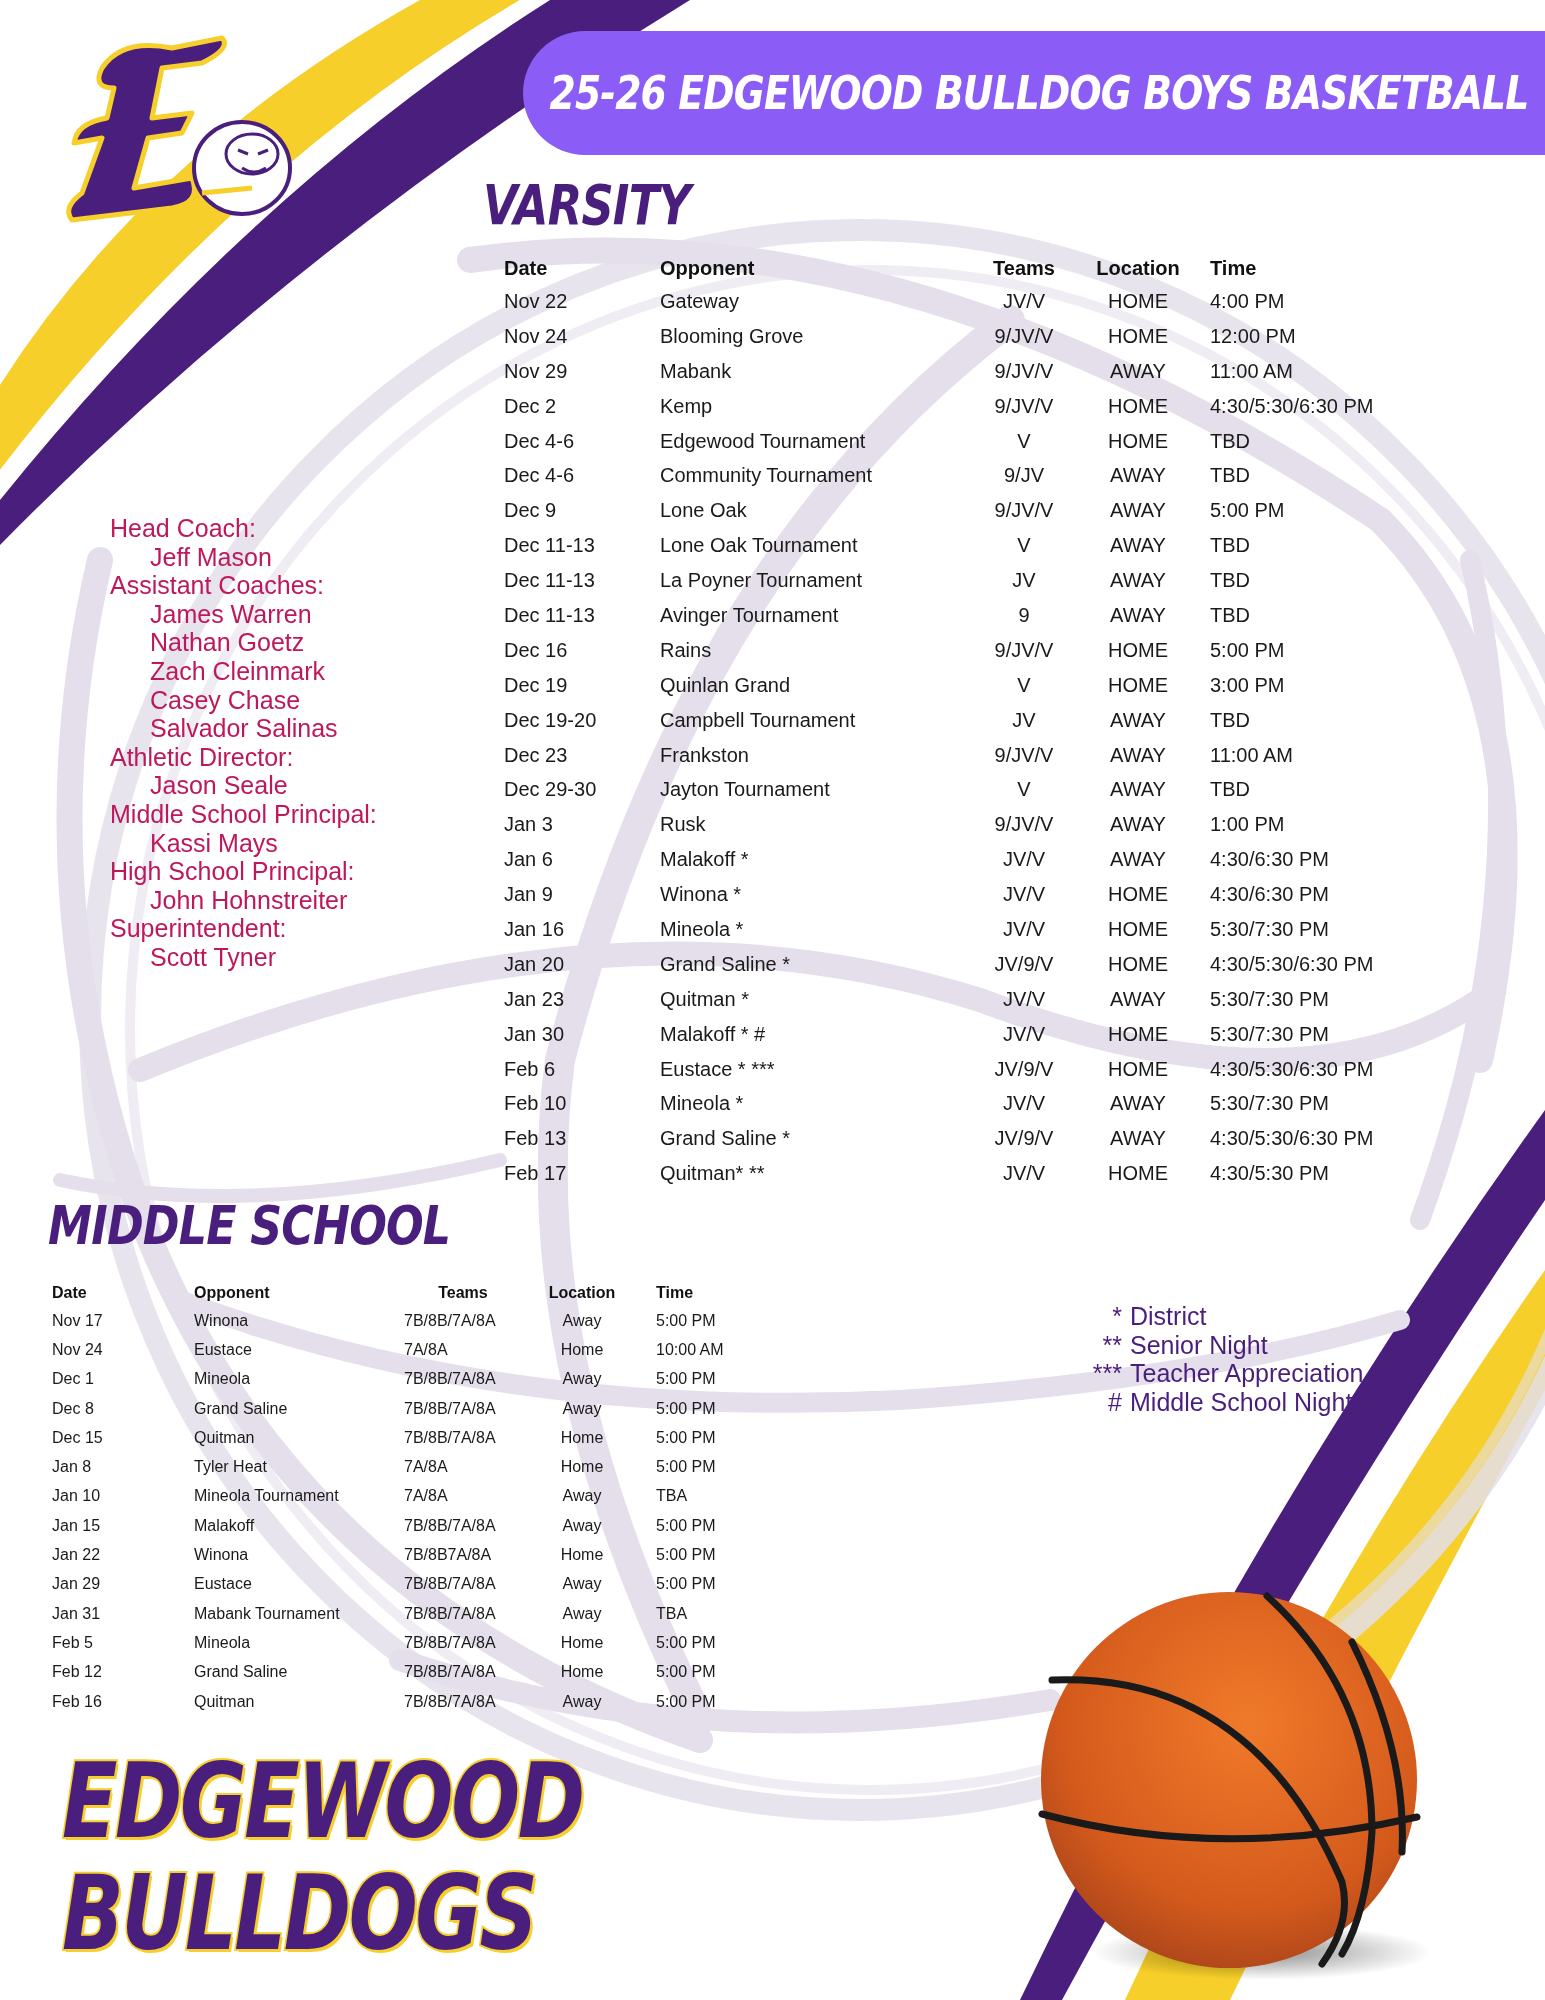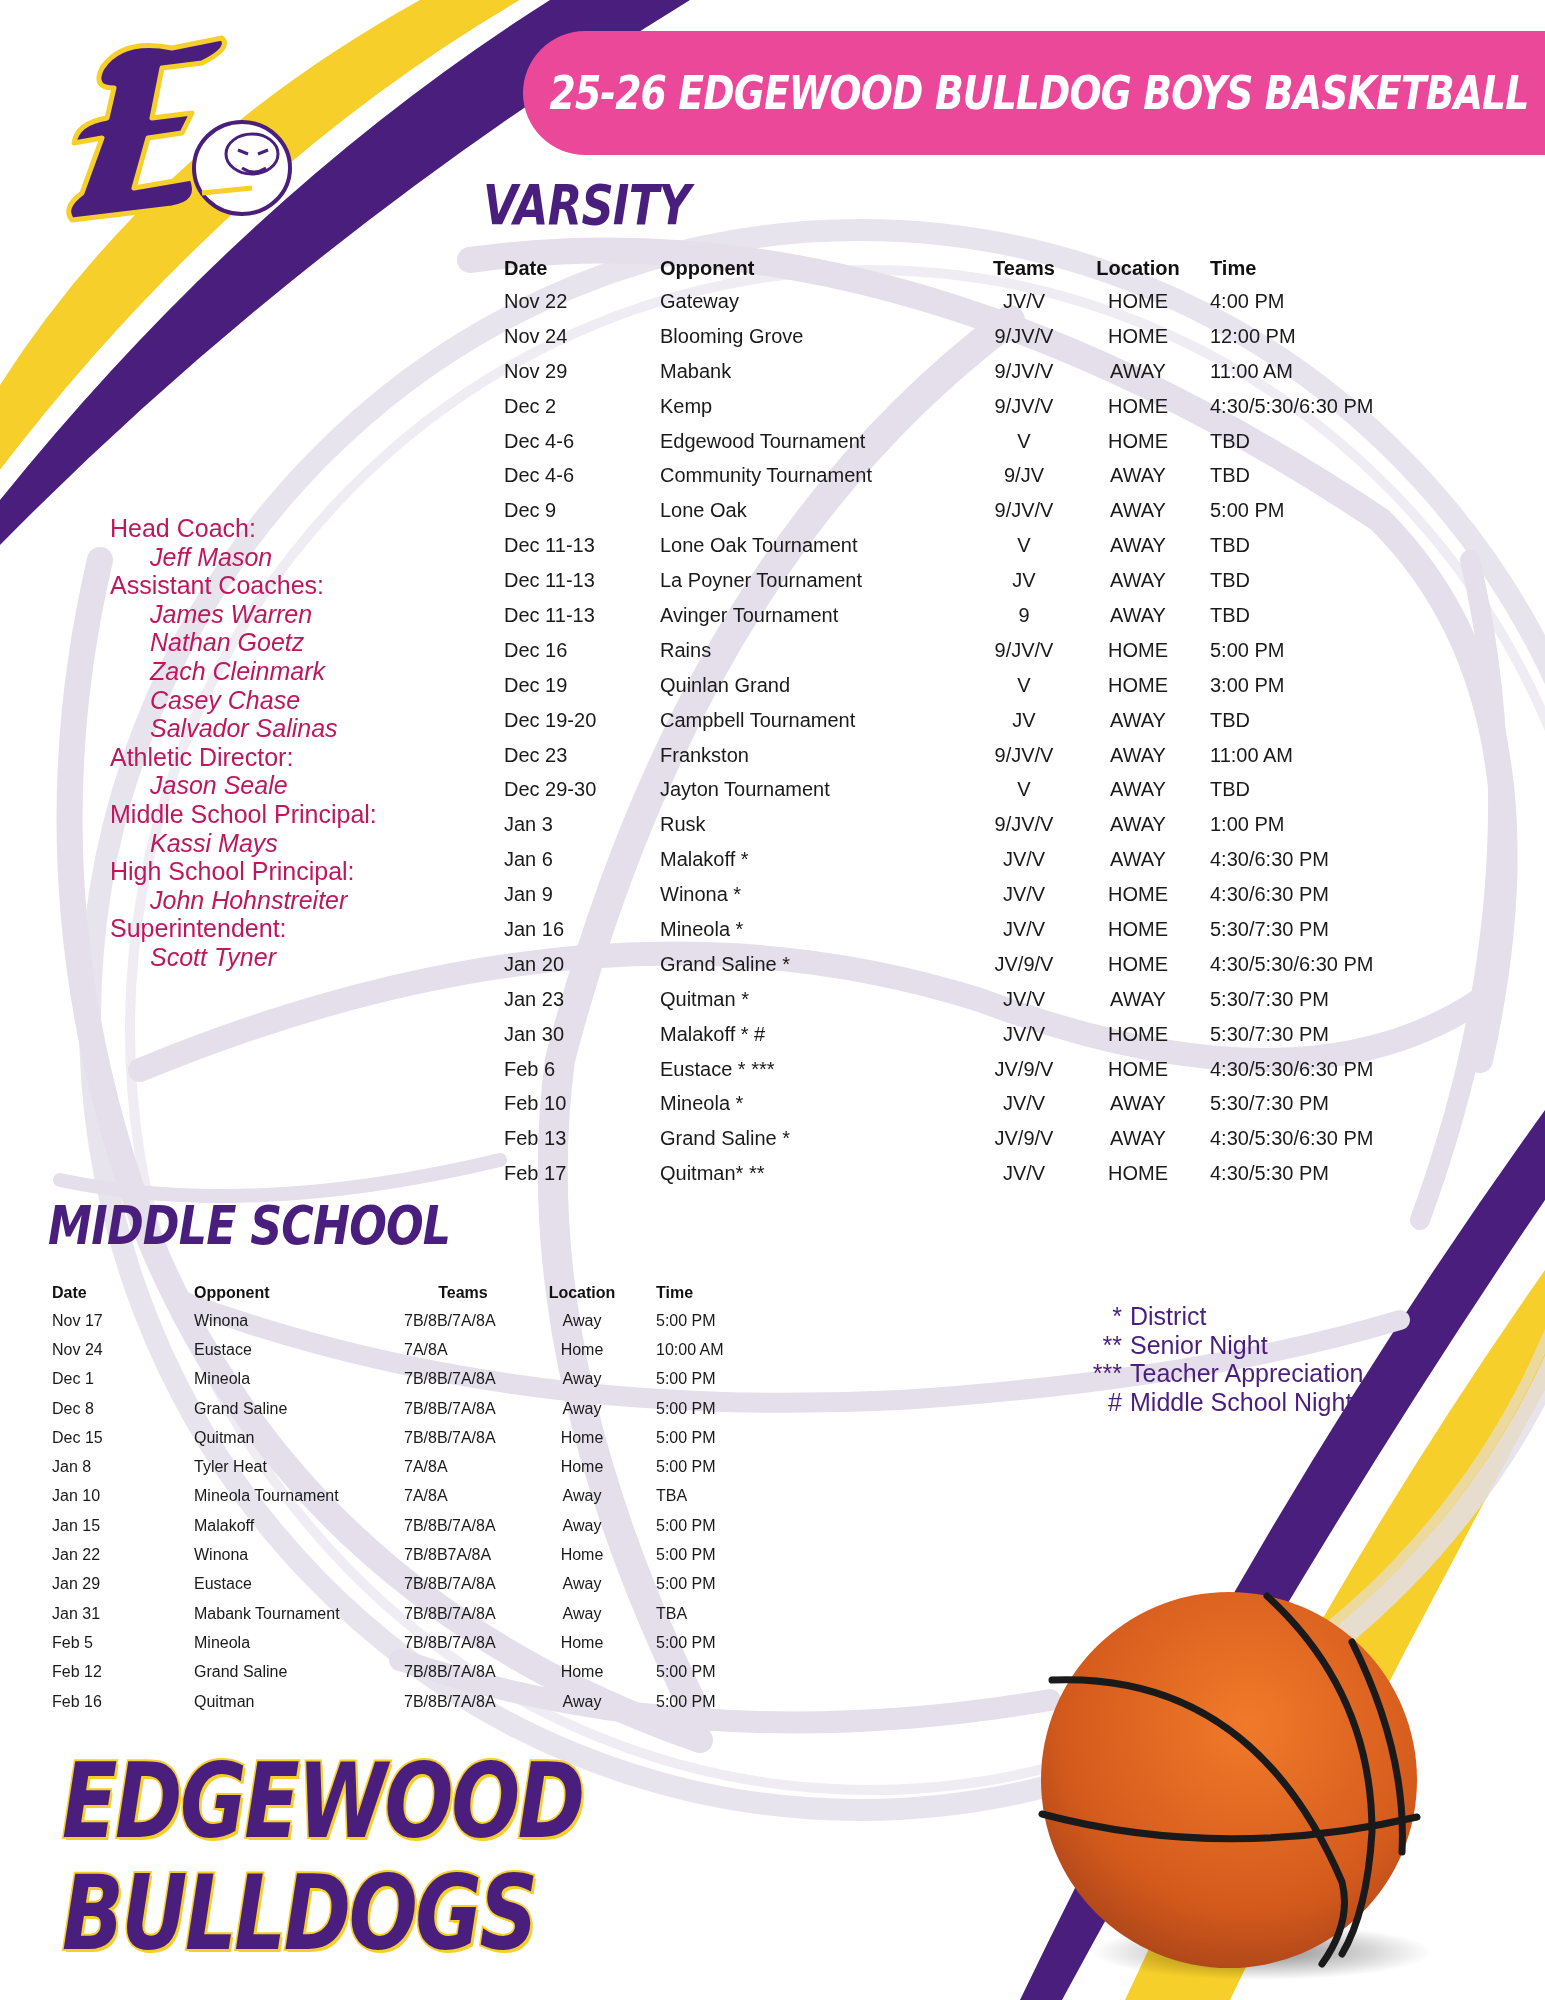--- a/index.html
+++ b/index.html
@@ -1,20 +1,20 @@
 <!DOCTYPE html>
 <html><head>
 <meta charset="utf-8">
 <style>
   html, body { margin: 0; padding: 0; }
   body { width: 1545px; height: 2000px; position: relative; overflow: hidden; background: #ffffff; font-family: "Liberation Sans", sans-serif; }
   .bg-svg { position: absolute; left: 0; top: 0; width: 1545px; height: 2000px; z-index: 0; }
   .layer { position: absolute; z-index: 2; }
 
-  .banner { left: 523px; top: 31px; width: 1022px; height: 124px; background: #ec4899; border-radius: 70px 0 0 70px; display: flex; align-items: center; justify-content: center; }
+  .banner { left: 523px; top: 31px; width: 1022px; height: 124px; background: #8b5cf6; border-radius: 70px 0 0 70px; display: flex; align-items: center; justify-content: center; }
   .banner-title { color: #ffffff; font-family: "DejaVu Sans", sans-serif; font-weight: bold; font-style: italic; font-size: 46px; letter-spacing: -1px; transform: scaleX(0.82); white-space: nowrap; margin-left: 10px; }
 
   .section-title { color: #4a1e7c; font-family: "DejaVu Sans", sans-serif; font-weight: bold; font-style: italic; letter-spacing: -1px; white-space: nowrap; transform-origin: left center; }
   .varsity-title { left: 483px; top: 172px; font-size: 56px; transform: scaleX(0.8); }
   .ms-title { left: 48px; top: 1194px; font-size: 54px; transform: scaleX(0.82); }
 
   table { border-collapse: collapse; }
   .v-table { left: 504px; top: 252px; }
   .v-table th { font-size: 20px; font-weight: bold; color: #111; text-align: left; height: 32px; padding: 0; }
   .v-table td { font-size: 20px; color: #1a1a1a; height: 34.9px; padding: 0; white-space: nowrap; }
@@ -28,21 +28,21 @@
   .m-table th { font-size: 16px; font-weight: bold; color: #111; text-align: left; height: 26px; padding: 0; }
   .m-table td { font-size: 16px; color: #1a1a1a; height: 29.3px; padding: 0; white-space: nowrap; }
   .m-table .c-date { width: 142px; }
   .m-table .c-opp { width: 210px; }
   .m-table .c-teams { width: 118px; text-align: left; }
   .m-table .c-loc { width: 120px; text-align: center; }
   .m-table .c-time { width: 140px; padding-left: 14px; }
 
   .staff { left: 110px; top: 514px; color: #be185d; font-size: 25px; line-height: 28.6px; }
   .staff .role { }
-  .staff .name { padding-left: 40px; font-style: italic; }
+  .staff .name { padding-left: 40px; }
 
   .legend { left: 1080px; top: 1302px; color: #4a1e7c; font-size: 25px; line-height: 28.6px; }
   .legend .row { display: flex; }
   .legend .sym { width: 42px; text-align: right; padding-right: 8px; white-space: pre; }
 
   .footer-title { left: 62px; top: 1745px; font-family: "DejaVu Sans", sans-serif; font-weight: bold; font-style: italic; color: #4a1e7c; font-size: 104px; line-height: 112px; letter-spacing: -3px; transform: scaleX(0.78); transform-origin: left top; -webkit-text-stroke: 4px #f7cf2a; paint-order: stroke fill; white-space: nowrap; }
   .footer-title div { text-shadow: 3px 3px 0 #f7cf2a; }
 
   .logo { left: 52px; top: 28px; width: 248px; height: 196px; }
   .ball { left: 1022px; top: 1592px; width: 420px; height: 390px; }

